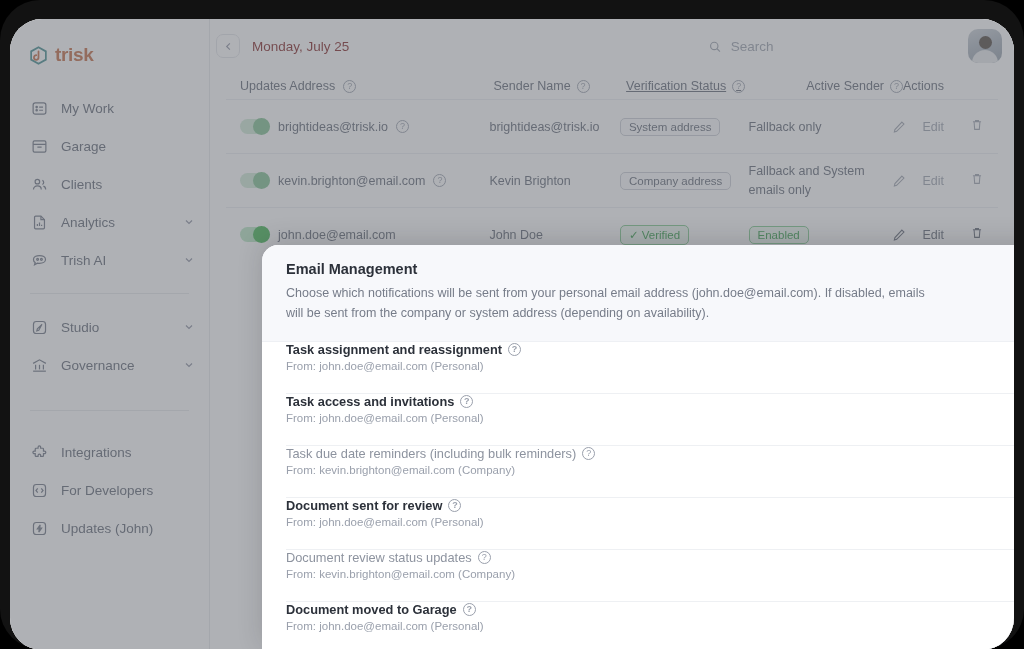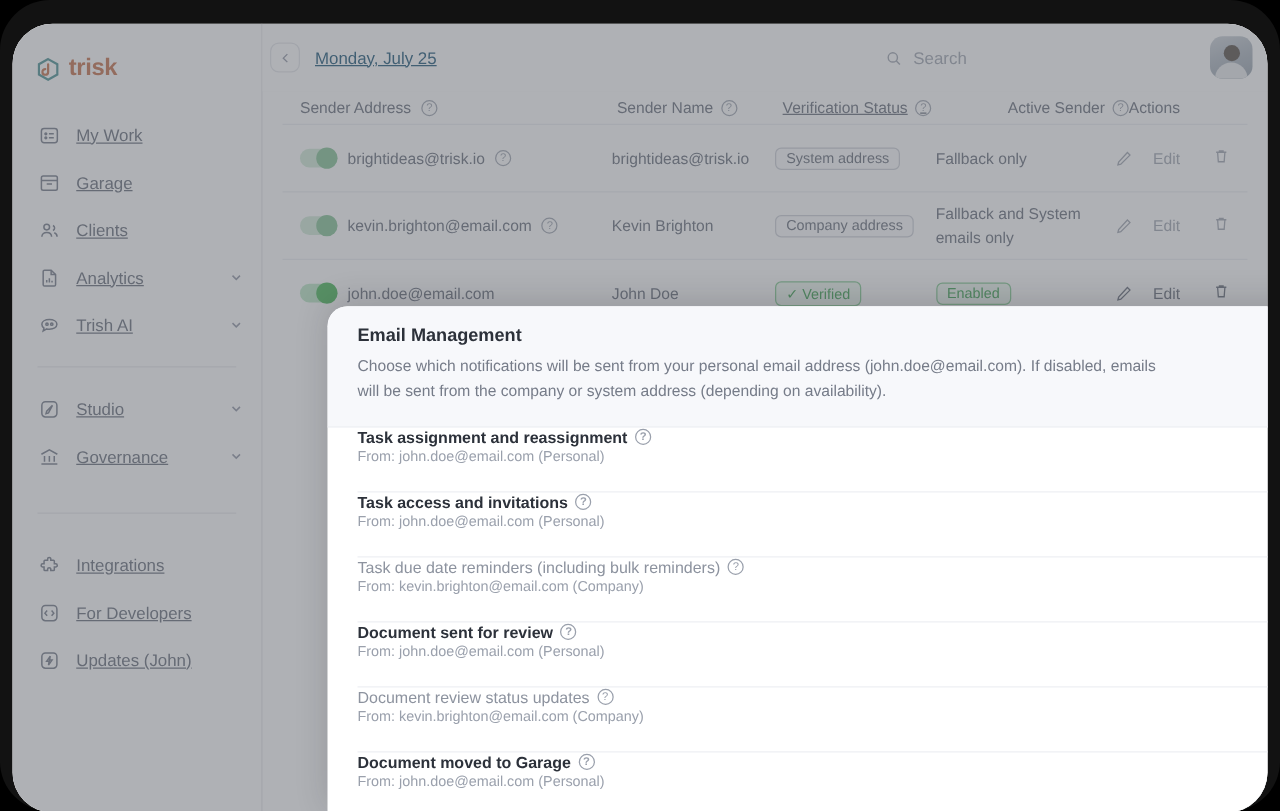--- a/index.html
+++ b/index.html
@@ -67,21 +67,20 @@
 
   .nav-item {
     display: flex;
     align-items: center;
     height: 38px;
     padding: 0 14px 0 20px;
     gap: 12px;
     color: #5d6472;
     font-size: 13.5px;
     cursor: pointer;
-    text-decoration: underline;
   }
   .nav-item .nav-label { flex: 1; }
   .nav-icon {
     width: 19px; height: 19px;
     flex: 0 0 19px;
     display: flex; align-items: center; justify-content: center;
     color: #6b7280;
   }
   .chev {
     width: 12px; height: 12px;
@@ -111,22 +110,21 @@
     border: 1px solid #e3e4e9;
     border-radius: 7px;
     display: flex; align-items: center; justify-content: center;
     color: #8b90a0;
     background: #fff;
     cursor: pointer;
   }
   #date-label {
     margin-left: 12px;
     font-size: 13.5px;
-    color: #0c4a6e;
-    text-decoration: underline;
+    color: #7f1d1d;
   }
   #search-wrap {
     margin-left: auto;
     margin-right: 10px;
     display: flex;
     align-items: flex-start;
     gap: 9px;
     width: 250px;
   }
   #search-input {
@@ -515,21 +513,21 @@
             <line x1="16" y1="16" x2="21" y2="21"></line>
         </svg>
         <input id="search-input" value="" placeholder="Search" style="">
       </div>
       <div id="avatar"></div>
     </div>
 
     <div id="content">
       <div class="tbl-head">
         <div class="c-addr">
-          <span>Sender Address</span>
+          <span>Updates Address</span>
           <span class="help-icon">?</span>
         </div>
         <div class="c-name" style="display:flex;gap:6px;align-items:center">
           <span>Sender Name</span>
           <span class="help-icon">?</span>
         </div>
         <div class="c-verif" style="display:flex;gap:6px;align-items:center">
           <span>Verification Status</span>
           <span class="help-icon">?</span>
         </div>

